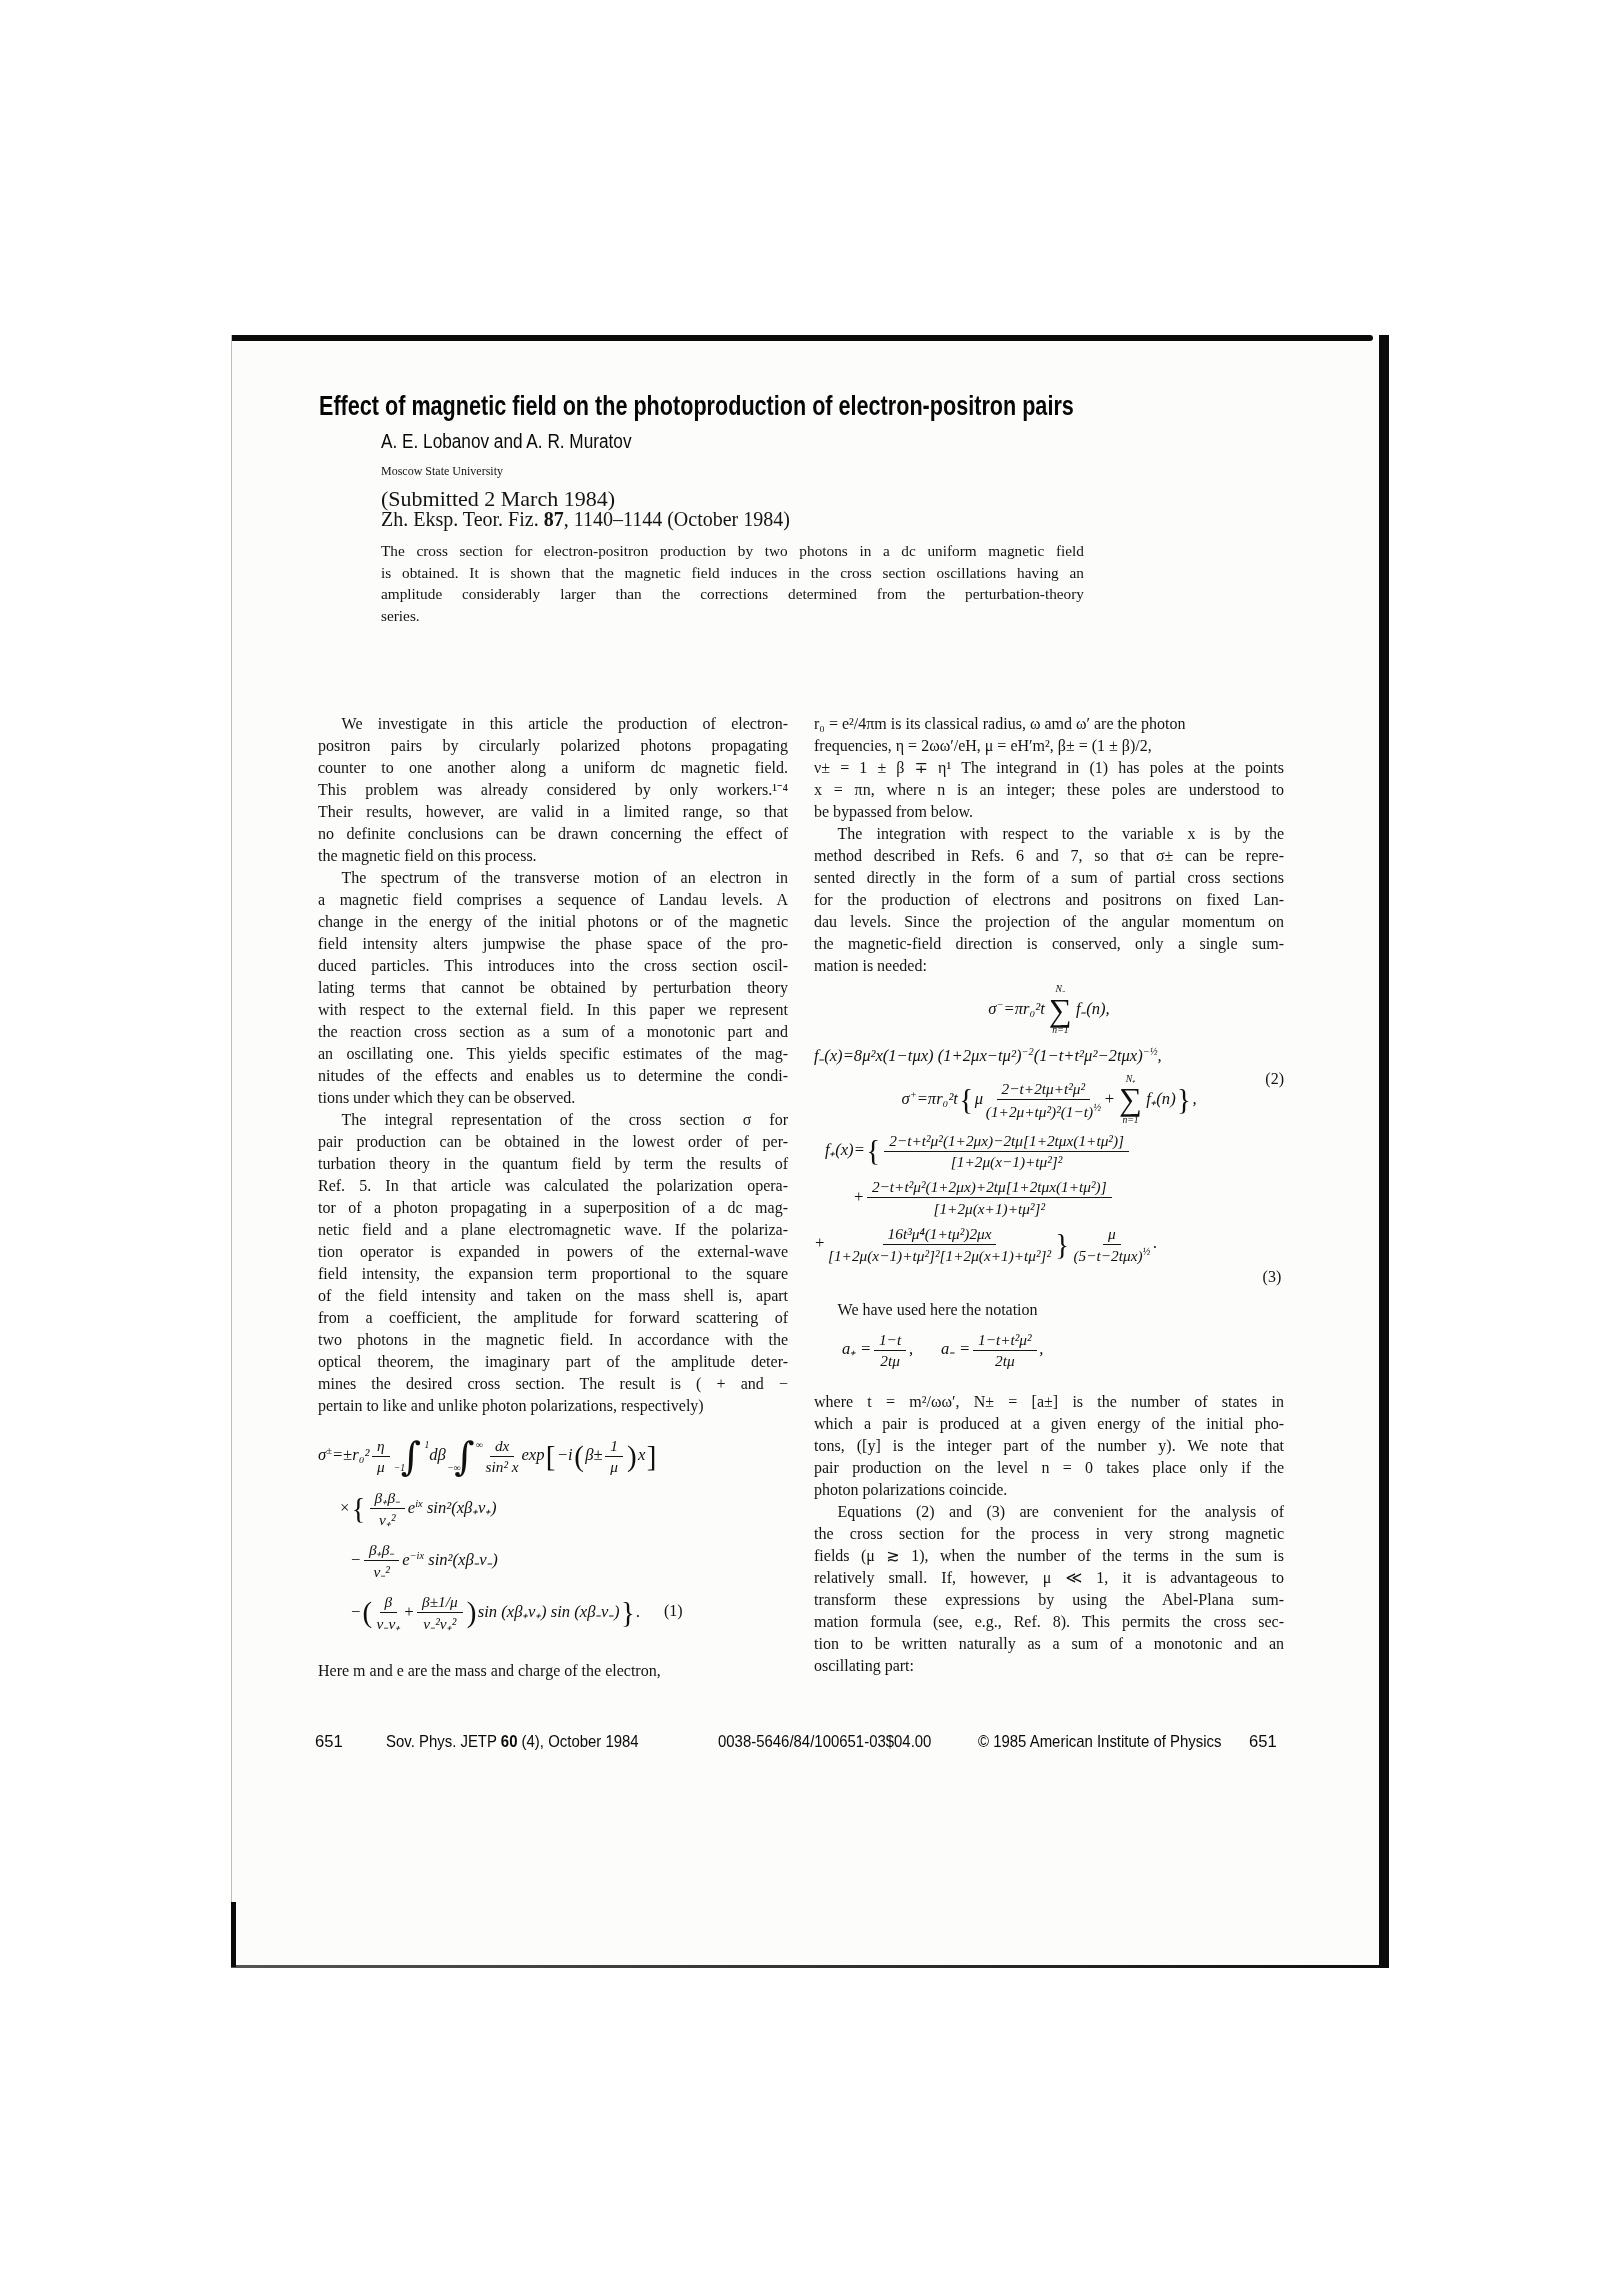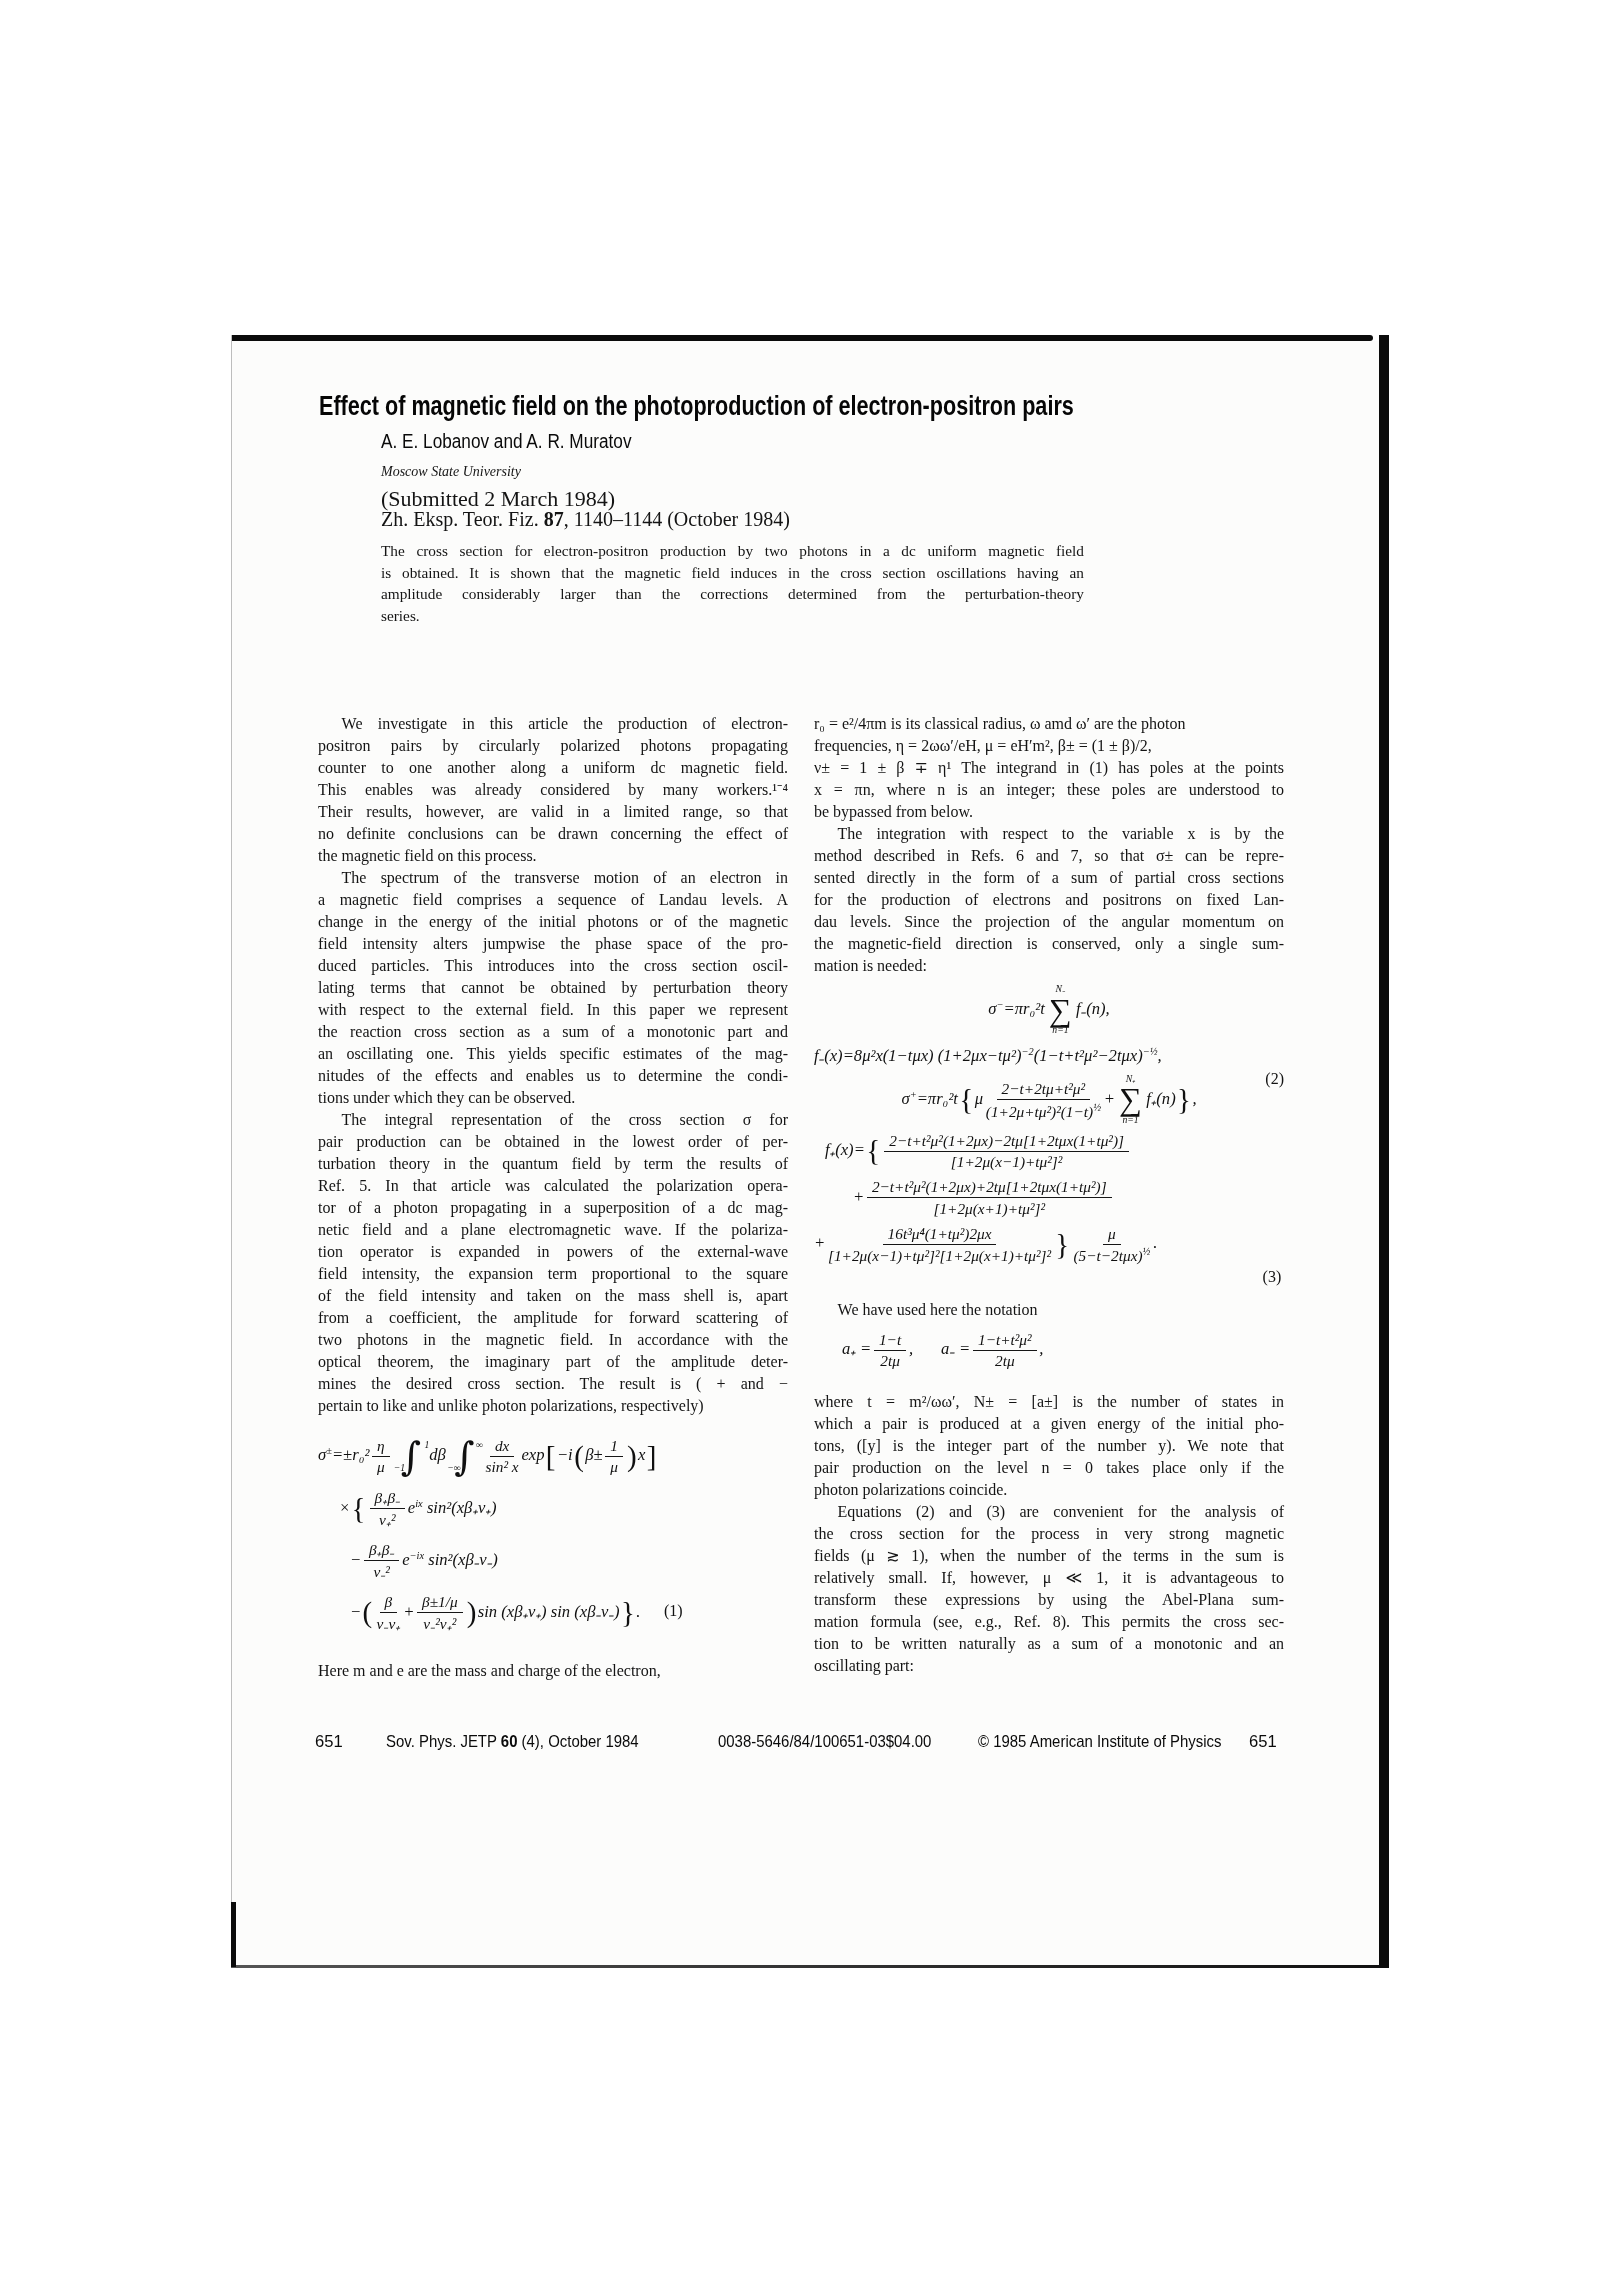--- a/index.html
+++ b/index.html
@@ -14,21 +14,21 @@
   .page-bg{position:absolute;left:232px;top:341px;width:1147px;height:1625px;background:#fcfcfb;}
 
   
   .title{position:absolute;left:319px;top:391px;white-space:nowrap;
          font-family:"Liberation Sans",sans-serif;font-weight:bold;font-size:27px;color:#060606;}
   .sqz80{display:inline-block;transform:scaleX(0.80);transform-origin:0 0;}
   .sqz86{display:inline-block;transform:scaleX(0.86);transform-origin:0 0;}
   .sqz90{display:inline-block;transform:scaleX(0.90);transform-origin:0 0;}
   .authors{position:absolute;left:381px;top:430px;white-space:nowrap;
            font-family:"Liberation Sans",sans-serif;font-size:20px;color:#0a0a0a;}
-  .affil{position:absolute;left:381px;top:464px;font-size:14px;font-style:italic;white-space:nowrap;}
+  .affil{position:absolute;left:381px;top:464px;font-size:12px;white-space:nowrap;}
   .subm{position:absolute;left:381px;top:486px;font-size:22px;white-space:nowrap;}
   .zhref{position:absolute;left:381px;top:508px;font-size:20px;white-space:nowrap;}
   .abstract{position:absolute;left:381px;top:540px;width:703px;font-size:15.3px;line-height:21.5px;}
 
   
   .col{position:absolute;top:713px;width:470px;font-size:16px;line-height:22px;}
   .colL{left:318px;}
   .colR{left:814px;}
   .bl{text-align:justify;text-align-last:justify;white-space:normal;}
   .bl.last{text-align-last:left;}
@@ -97,21 +97,21 @@
       <div class="bl">is obtained. It is shown that the magnetic field induces in the cross section oscillations having an</div>
       <div class="bl">amplitude considerably larger than the corrections determined from the perturbation-theory</div>
       <div class="bl last">series.</div>
     </div>
 
   <div class="col colL">
     <div class="para">
         <div class="bl ind">We investigate in this article the production of electron-</div>
         <div class="bl">positron pairs by circularly polarized photons propagating</div>
         <div class="bl">counter to one another along a uniform dc magnetic field.</div>
-        <div class="bl">This enables was already considered by many workers.¹⁻⁴</div>
+        <div class="bl">This problem was already considered by only workers.¹⁻⁴</div>
         <div class="bl">Their results, however, are valid in a limited range, so that</div>
         <div class="bl">no definite conclusions can be drawn concerning the effect of</div>
         <div class="bl last">the magnetic field on this process.</div>
         <div class="bl ind">The spectrum of the transverse motion of an electron in</div>
         <div class="bl">a magnetic field comprises a sequence of Landau levels. A</div>
         <div class="bl">change in the energy of the initial photons or of the magnetic</div>
         <div class="bl">field intensity alters jumpwise the phase space of the pro-</div>
         <div class="bl">duced particles. This introduces into the cross section oscil-</div>
         <div class="bl">lating terms that cannot be obtained by perturbation theory</div>
         <div class="bl">with respect to the external field. In this paper we represent</div>

